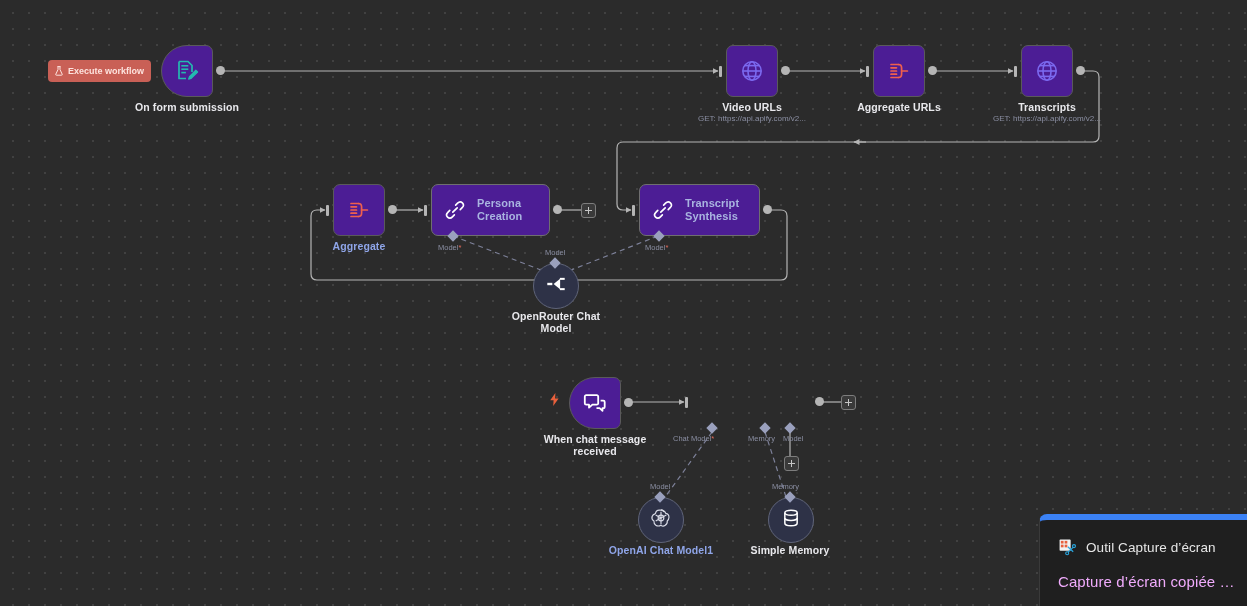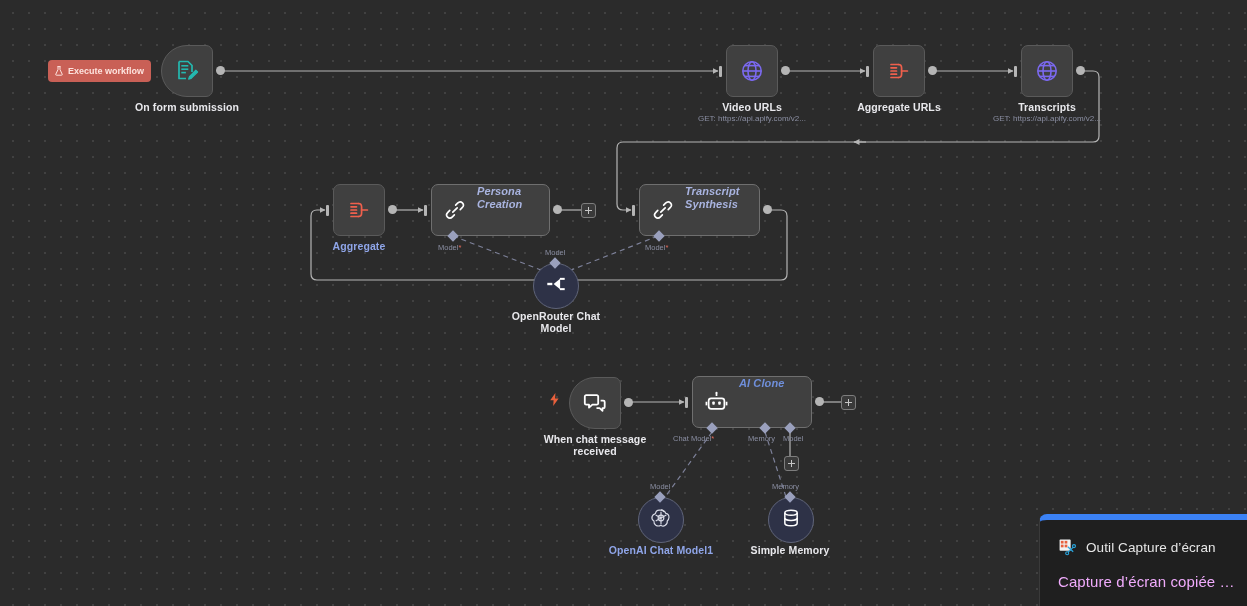--- a/index.html
+++ b/index.html
@@ -19,26 +19,25 @@
     background-image:radial-gradient(#414141 1px, transparent 1px);
     background-size:16px 16px;
     background-position:5px 5px;
   }
   #edges{position:absolute;left:0;top:0;width:1247px;height:606px;pointer-events:none;}
 
   
   .node{
     position:absolute;
     box-sizing:border-box;
-    background:#404040;
+    background:#4c1d95;
     border:1px solid #5a5a5a;
     border-radius:7px;
-    display:flex;
+    display:flex;align-items:center;
     z-index:3;
-    font-style:italic;
   }
   .node.sel{border-color:#6f6f6f;}
   .node .glyph{display:flex;align-items:center;justify-content:center;flex:none;}
 
   
   .node.sq{width:52px;height:52px;justify-content:center;}
   
   .node.wide{height:52px;padding-left:12px;gap:11px;}
 
   
@@ -323,34 +322,20 @@
         <path d="M3.2 4.2 h10.6 a1.4 1.4 0 0 1 1.4 1.4 v6.6 a1.4 1.4 0 0 1 -1.4 1.4 h-4.4 l-3.4 3 v-3 h-2.8 a1.4 1.4 0 0 1 -1.4 -1.4 v-6.6 a1.4 1.4 0 0 1 1.4 -1.4 z"></path>
         <path d="M17.6 9.6 h2.8 a1.3 1.3 0 0 1 1.3 1.3 v5 a1.3 1.3 0 0 1 -1.3 1.3 h-0.9 v2.6 l-2.9 -2.6 h-3.1"></path>
       </svg>
     </span>
   </div>
   <span class="port out" style="left:624px;top:398px;"></span>
   <div class="cap" style="left:519px;top:433px;width:152px;">When chat message
 received</div>
 
   <span class="port inbar" style="left:685px;top:397px;"></span>
-  <div class="node wide sel" style="left:692px;top:376px;width:120px;">
-    <span class="glyph">
-      <svg width="23" height="23" viewBox="0 0 24 24" fill="none" stroke="#ffffff" stroke-width="1.8" stroke-linejoin="round">
-        <path d="M12 2 v3.2"></path>
-        <circle cx="12" cy="1.8" r="1.1" fill="#ffffff" stroke="none"></circle>
-        <rect x="3.8" y="7.6" width="16.4" height="11" rx="2.6"></rect>
-        <rect x="7.6" y="11" width="2.6" height="3.4" rx="0.8" fill="#ffffff" stroke="none"></rect>
-        <rect x="13.8" y="11" width="2.6" height="3.4" rx="0.8" fill="#ffffff" stroke="none"></rect>
-        <path d="M1.5 11.2 v3.8"></path>
-          <path d="M22.5 11.2 v3.8"></path>
-      </svg>
-    </span>
-    <span class="node-label-in clone">AI Clone</span>
-  </div>
   <span class="port out" style="left:815px;top:397px;"></span>
   <span class="port dia" style="left:708px;top:424px;"></span>
   <span class="port dia" style="left:761px;top:424px;"></span>
   <span class="port dia" style="left:786px;top:424px;"></span>
   <div class="plusbtn" style="left:841px;top:395px;">
       <i></i>
     </div>
   <div class="plusbtn" style="left:784px;top:456px;">
       <i></i>
     </div>

